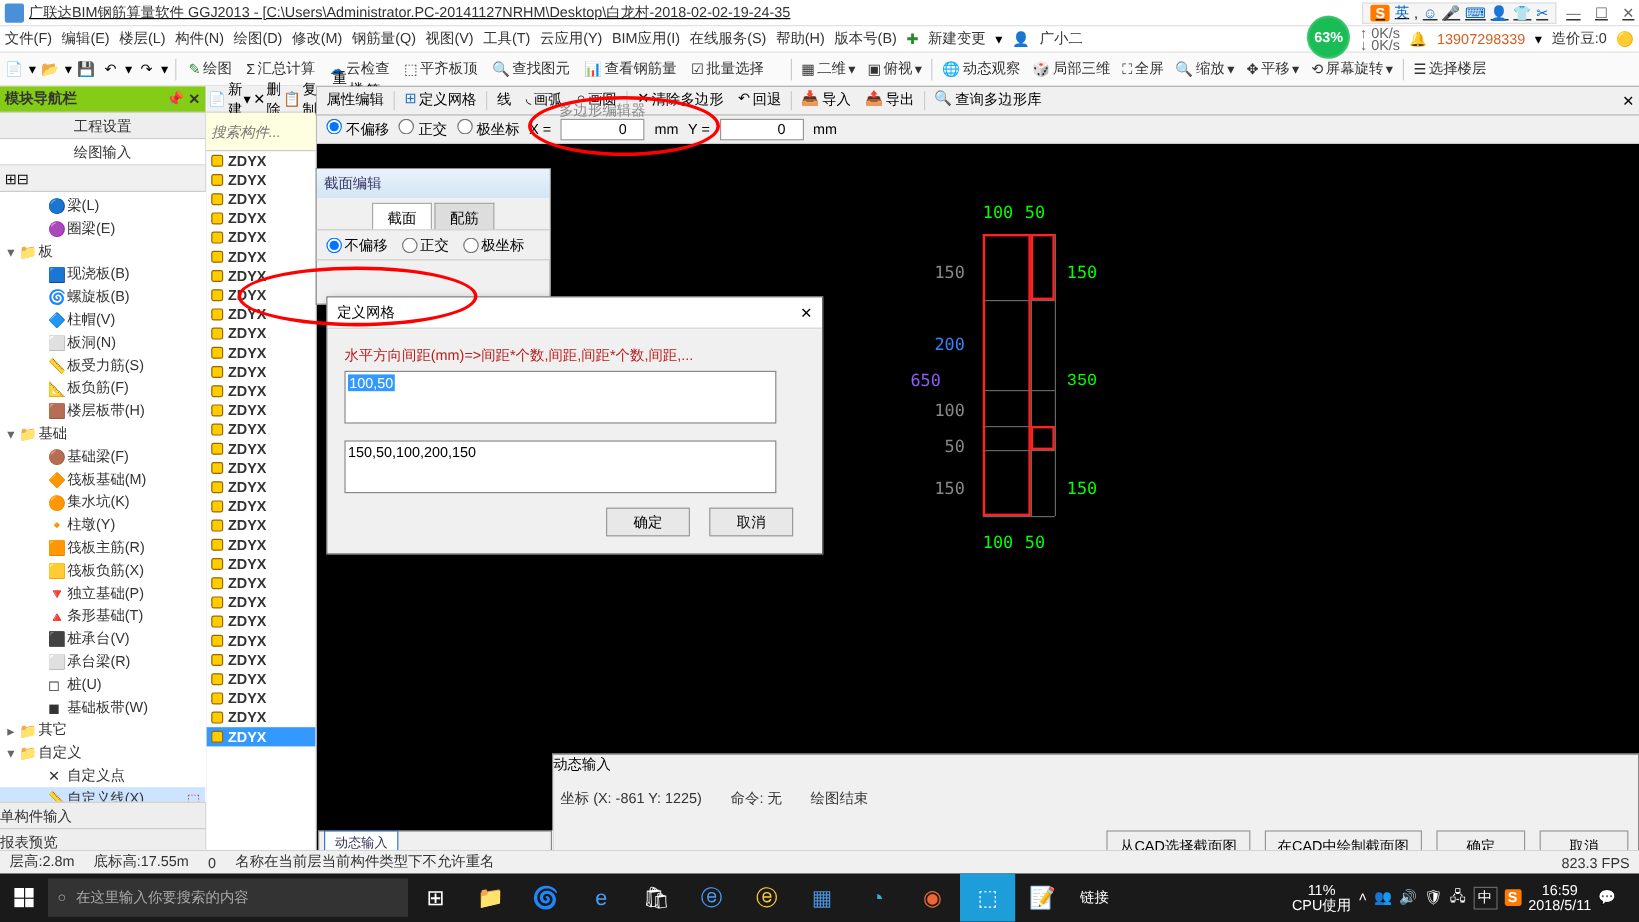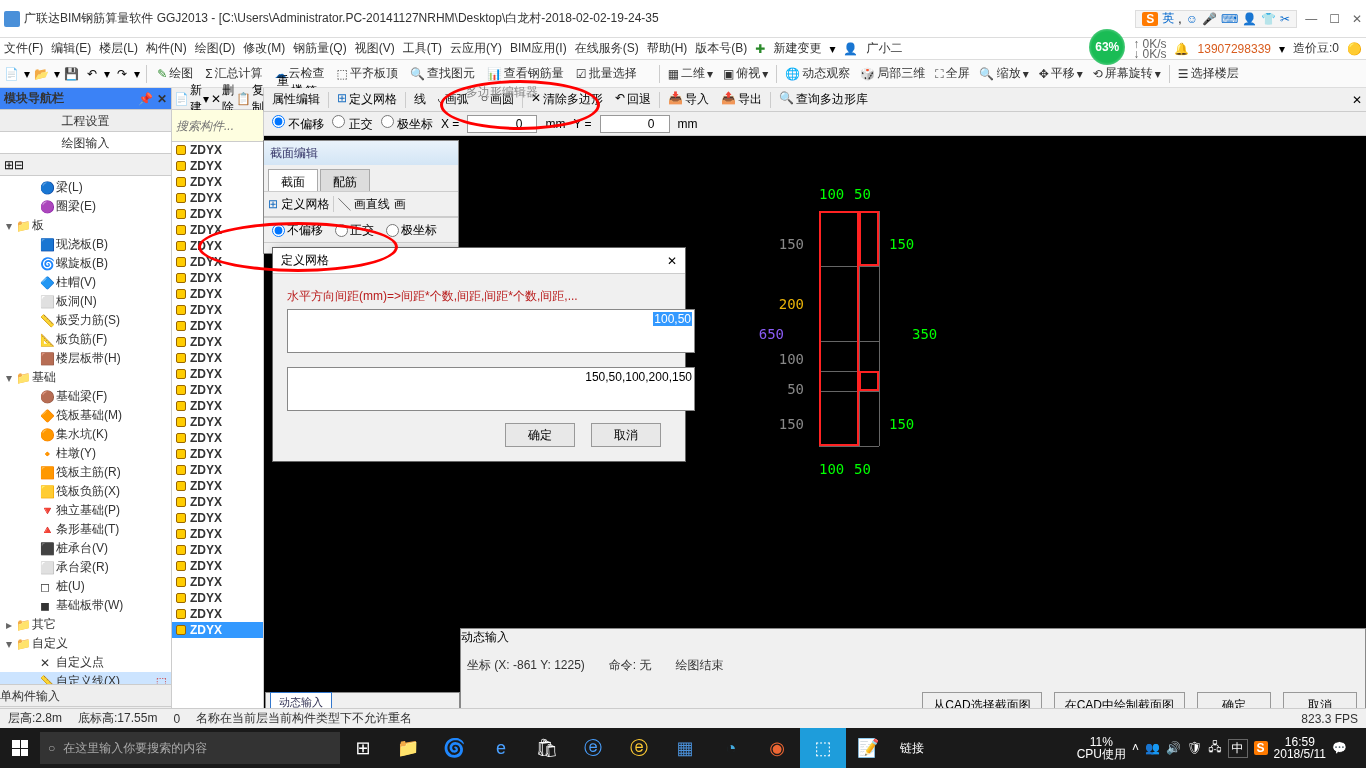--- a/index.html
+++ b/index.html
@@ -1,18 +1,18 @@
 <!DOCTYPE html>
 <html><head>
 <meta charset="utf-8">
 <style>
 * { margin: 0; padding: 0; box-sizing: border-box; font-family: "Microsoft YaHei", SimSun, Arial, sans-serif; font-size: 12px; }
 body { width: 1366px; height: 768px; background: #f0f0f0; overflow: hidden; position: relative; }
 
-.titlebar { height: 38px; background: #fff; display: flex; align-items: center; padding: 0 4px; border-bottom: 1px solid #ddd; }
+.titlebar { height: 22px; background: #fff; display: flex; align-items: center; padding: 0 4px; border-bottom: 1px solid #ddd; text-decoration: underline; }
 .titlebar .icon { width: 16px; height: 16px; background: #4a90d9; border-radius: 2px; margin-right: 4px; }
 .titlebar .title { flex: 1; color: #333; white-space: nowrap; overflow: hidden; }
 .titlebar .ime-bar { display: flex; align-items: center; gap: 4px; background: #f5f5f5; padding: 0 6px; border: 1px solid #ddd; height: 18px; }
 .titlebar .ime-s { background: #ff7a00; color: #fff; font-weight: bold; width: 16px; text-align: center; border-radius: 2px; }
 .titlebar .ime-lang { color: #0066cc; }
 .titlebar .ime-ic { color: #0066cc; }
 .titlebar .win-btns { display: flex; gap: 12px; margin-left: 8px; color: #666; }
 
 .menubar { height: 22px; background: #fff; display: flex; align-items: center; padding: 0 4px; border-bottom: 1px solid #ddd; gap: 8px; }
 .menubar .mi { color: #333; cursor: pointer; }
@@ -24,21 +24,21 @@
 .menubar .bean-ic { color: #cc8800; }
 
 .toolbar1 { height: 28px; background: #fafafa; display: flex; align-items: center; padding: 0 4px; border-bottom: 1px solid #ddd; gap: 4px; }
 .toolbar1 .tb-ic { width: 16px; height: 16px; display: inline-flex; align-items: center; justify-content: center; }
 .toolbar1 .tb-item { display: flex; align-items: center; gap: 2px; padding: 0 4px; color: #333; }
 .toolbar1 .sep { width: 1px; height: 18px; background: #ccc; margin: 0 2px; }
 .toolbar1 .tb-right { margin-left: 12px; display: flex; gap: 2px; }
 
 .main { display: flex; height: 640px; }
 .left-panel { width: 172px; background: #f5f5f5; border-right: 1px solid #ccc; display: flex; flex-direction: column; }
-.left-panel .hdr { height: 22px; background: #3b82f6; display: flex; align-items: center; justify-content: space-between; padding: 0 4px; border-bottom: 1px solid #ccc; font-weight: bold; color: #333; }
+.left-panel .hdr { height: 22px; background: #84cc16; display: flex; align-items: center; justify-content: space-between; padding: 0 4px; border-bottom: 1px solid #ccc; font-weight: bold; color: #333; }
 .left-panel .section-tab { height: 22px; background: #eee; text-align: center; line-height: 22px; border-bottom: 1px solid #ccc; color: #333; }
 .left-panel .section-tab.active { background: #fff; }
 .left-panel .mini-tb { height: 22px; background: #f0f0f0; display: flex; align-items: center; padding: 0 4px; border-bottom: 1px solid #ccc; }
 .left-panel .tree { flex: 1; background: #fff; overflow: auto; padding: 2px 0; }
 .left-panel .tree .node { padding: 1px 4px; white-space: nowrap; color: #333; display: flex; align-items: center; gap: 2px; }
 .left-panel .tree .node.sel { background: #cce4ff; }
 .left-panel .tree .ic { width: 14px; height: 14px; display: inline-block; }
 .left-panel .tree .exp { width: 10px; text-align: center; color: #666; }
 .left-panel .btm-tab { height: 22px; background: #eee; line-height: 22px; border-top: 1px solid #ccc; color: #333; }
 
@@ -56,29 +56,29 @@
 .c-toolbar { position: absolute; top: 0; left: 0; right: 0; height: 24px; background: #f0f0f0; border-bottom: 1px solid #ccc; display: flex; align-items: center; padding: 0 4px; gap: 4px; z-index: 5; }
 .c-toolbar2 { position: absolute; top: 24px; left: 0; right: 0; height: 24px; background: #f0f0f0; border-bottom: 1px solid #ccc; display: flex; align-items: center; padding: 0 8px; gap: 8px; z-index: 5; }
 .c-tb-it { display: flex; gap: 2px; padding: 0 4px; }
 .c-sep { width: 1px; height: 16px; background: #ccc; }
 .c-input { width: 70px; height: 18px; border: 1px solid #999; text-align: right; padding: 0 14px 0 2px; background: #fff; }
 
 .c-panel { position: absolute; background: #f0f0f0; border: 1px solid #888; z-index: 10; }
 .c-panel .p-title { height: 24px; background: linear-gradient(#eaf3fb,#d3e5f5); padding: 0 6px; display: flex; align-items: center; color: #336; }
 .c-panel .p-tabs { height: 26px; background: #f0f0f0; display: flex; padding: 4px 4px 0; gap: 2px; }
 .c-panel .p-tab { padding: 4px 12px; background: #ddd; border: 1px solid #aaa; border-bottom: none; }
-.c-panel .p-tab.active { background: #fff; }
+.c-panel .p-tab.active { background: #fff; margin-left: 42px; }
 .c-panel .p-bar { height: 26px; background: #f0f0f0; display: flex; align-items: center; padding: 0 4px; gap: 4px; border-top: 1px solid #ccc; border-bottom: 1px solid #ccc; }
 .c-panel .p-radio { display: flex; align-items: center; gap: 2px; margin: 0 4px; }
 
 .dialog { position: absolute; background: #f0f0f0; border: 1px solid #666; z-index: 30; box-shadow: 2px 2px 8px rgba(0,0,0,.3); }
 .dialog .d-title { height: 26px; background: #fff; display: flex; align-items: center; padding: 0 8px; border-bottom: 1px solid #ccc; font-weight: normal; justify-content: space-between; }
 .dialog .d-body { padding: 14px; background: #f0f0f0; }
 .dialog .d-label { margin-bottom: 4px; color: #b91c1c; }
-.dialog .d-input { width: 408px; height: 44px; border: 1px solid #888; background: #fff; padding: 2px; text-align: right; }
+.dialog .d-input { width: 360px; height: 44px; border: 1px solid #888; background: #fff; padding: 2px; }
 .dialog .d-input .sel { background: #3399ff; color: #fff; display: inline; padding: 0 1px; }
 .dialog .d-btns { display: flex; justify-content: flex-end; gap: 16px; margin-top: 12px; padding-right: 10px; }
 .dialog .d-btn { width: 70px; height: 24px; background: #e8e8e8; border: 1px solid #999; cursor: pointer; }
 
 .drawing { position: absolute; top: 48px; left: 0; right: 0; bottom: 80px; }
 .dim-top { position: absolute; color: #0f0; font-family: monospace; font-size: 14px; }
 .dim-left { position: absolute; color: #8b5cf6; font-family: monospace; font-size: 14px; text-align: right; }
 .dim-right { position: absolute; color: #0f0; font-family: monospace; font-size: 14px; }
 .rect-shape { position: absolute; border: 2px solid #ff2222; }
 .grid-line { position: absolute; background: #666; }
@@ -556,27 +556,27 @@
       <span>Y =</span>
       <input class="c-input" value="0" style="">
       <span>mm</span>
     </div>
 
     <div class="drawing">
 
       <div class="dim-top" style="left:555px;top:50px;">100</div>
       <div class="dim-top" style="left:590px;top:50px;">50</div>
       <div class="dim-left" style="right:calc(100% - 540px);top:100px;color:#888;">150</div>
-      <div class="dim-left" style="right:calc(100% - 540px);top:160px;color:#eab308;">200</div>
+      <div class="dim-left" style="right:calc(100% - 540px);top:160px;color:#3b82f6;">200</div>
       <div class="dim-left" style="right:calc(100% - 540px);top:215px;color:#888;">100</div>
       <div class="dim-left" style="right:calc(100% - 540px);top:245px;color:#888;">50</div>
       <div class="dim-left" style="right:calc(100% - 540px);top:280px;color:#888;">150</div>
       <div class="dim-left" style="right:calc(100% - 520px);top:190px;">650</div>
       <div class="dim-right" style="left:625px;top:100px;">150</div>
-      <div class="dim-right" style="left:648px;top:190px;">350</div>
+      <div class="dim-right" style="left:625px;top:190px;font-family:Liberation Mono, monospace;">350</div>
       <div class="dim-right" style="left:625px;top:280px;">150</div>
       <div class="dim-top" style="left:555px;top:325px;">100</div>
       <div class="dim-top" style="left:590px;top:325px;">50</div>
 
       <div class="grid-line" style="left:555px;top:75px;width:60px;height:1px;"></div>
       <div class="grid-line" style="left:555px;top:130px;width:60px;height:1px;"></div>
       <div class="grid-line" style="left:555px;top:205px;width:60px;height:1px;"></div>
       <div class="grid-line" style="left:555px;top:235px;width:60px;height:1px;"></div>
       <div class="grid-line" style="left:555px;top:255px;width:60px;height:1px;"></div>
       <div class="grid-line" style="left:555px;top:310px;width:60px;height:1px;"></div>
@@ -589,26 +589,20 @@
       <div class="rect-shape" style="left:595px;top:235px;width:20px;height:20px;"></div>
     </div>
   </div>
 </div>
 
 <div class="c-panel" style="left:263px;top:140px;width:196px;height:114px;z-index:20;">
   <div class="p-title">截面编辑</div>
   <div class="p-tabs">
     <div class="p-tab active">截面</div>
     <div class="p-tab">配筋</div>
-  </div>
-  <div class="p-bar">
-    <span><span class="ic-blue">⊞</span> <span>定义网格</span></span>
-    <span class="c-sep"></span>
-    <span>╲ <span>画直线</span></span>
-    <span><span>画</span></span>
   </div>
   <div class="p-bar">
     <label class="p-radio">
         <input type="radio" checked="" style=""> 
         <span>不偏移</span>
       </label>
     <label class="p-radio">
         <input type="radio" style=""> 
         <span>正交</span>
       </label>

